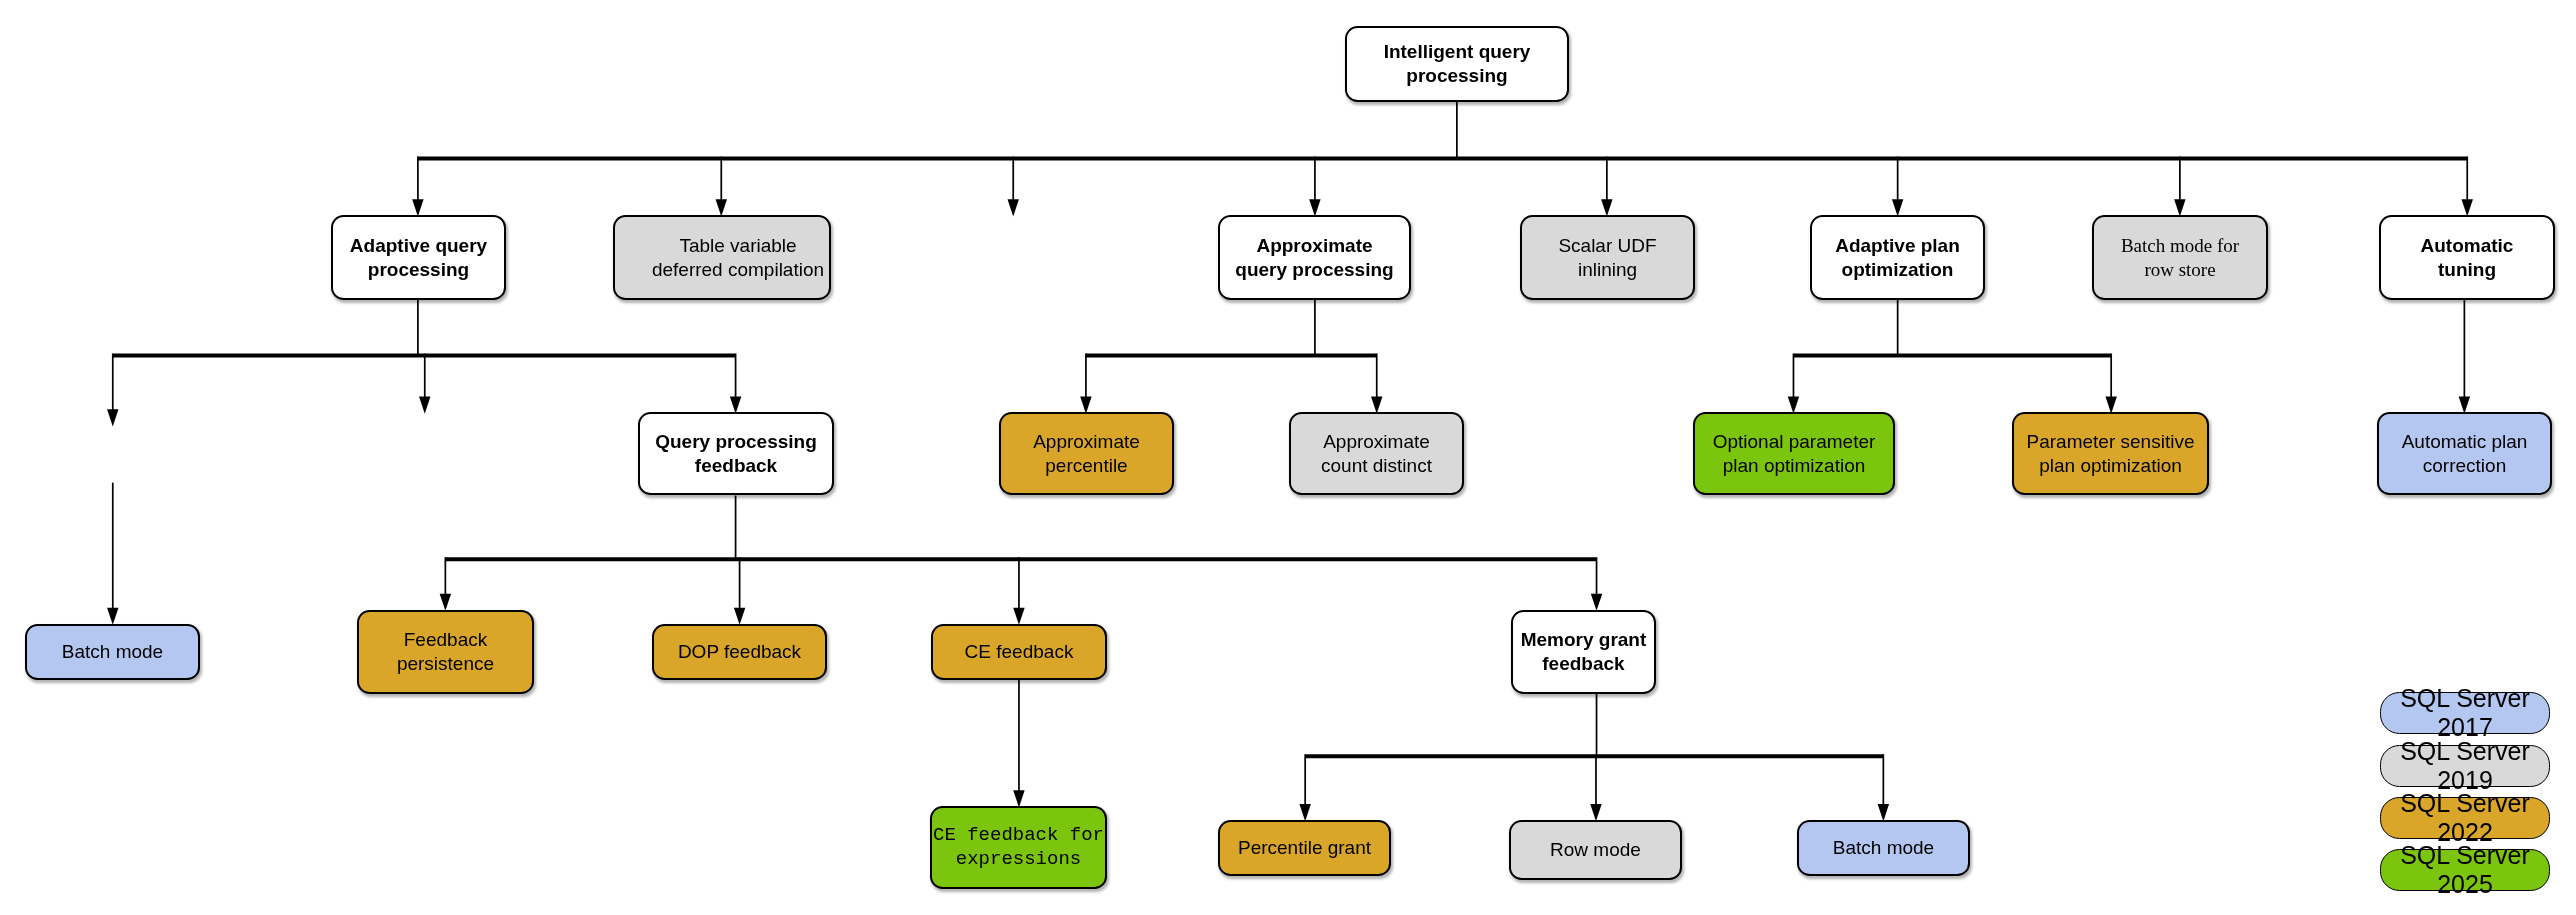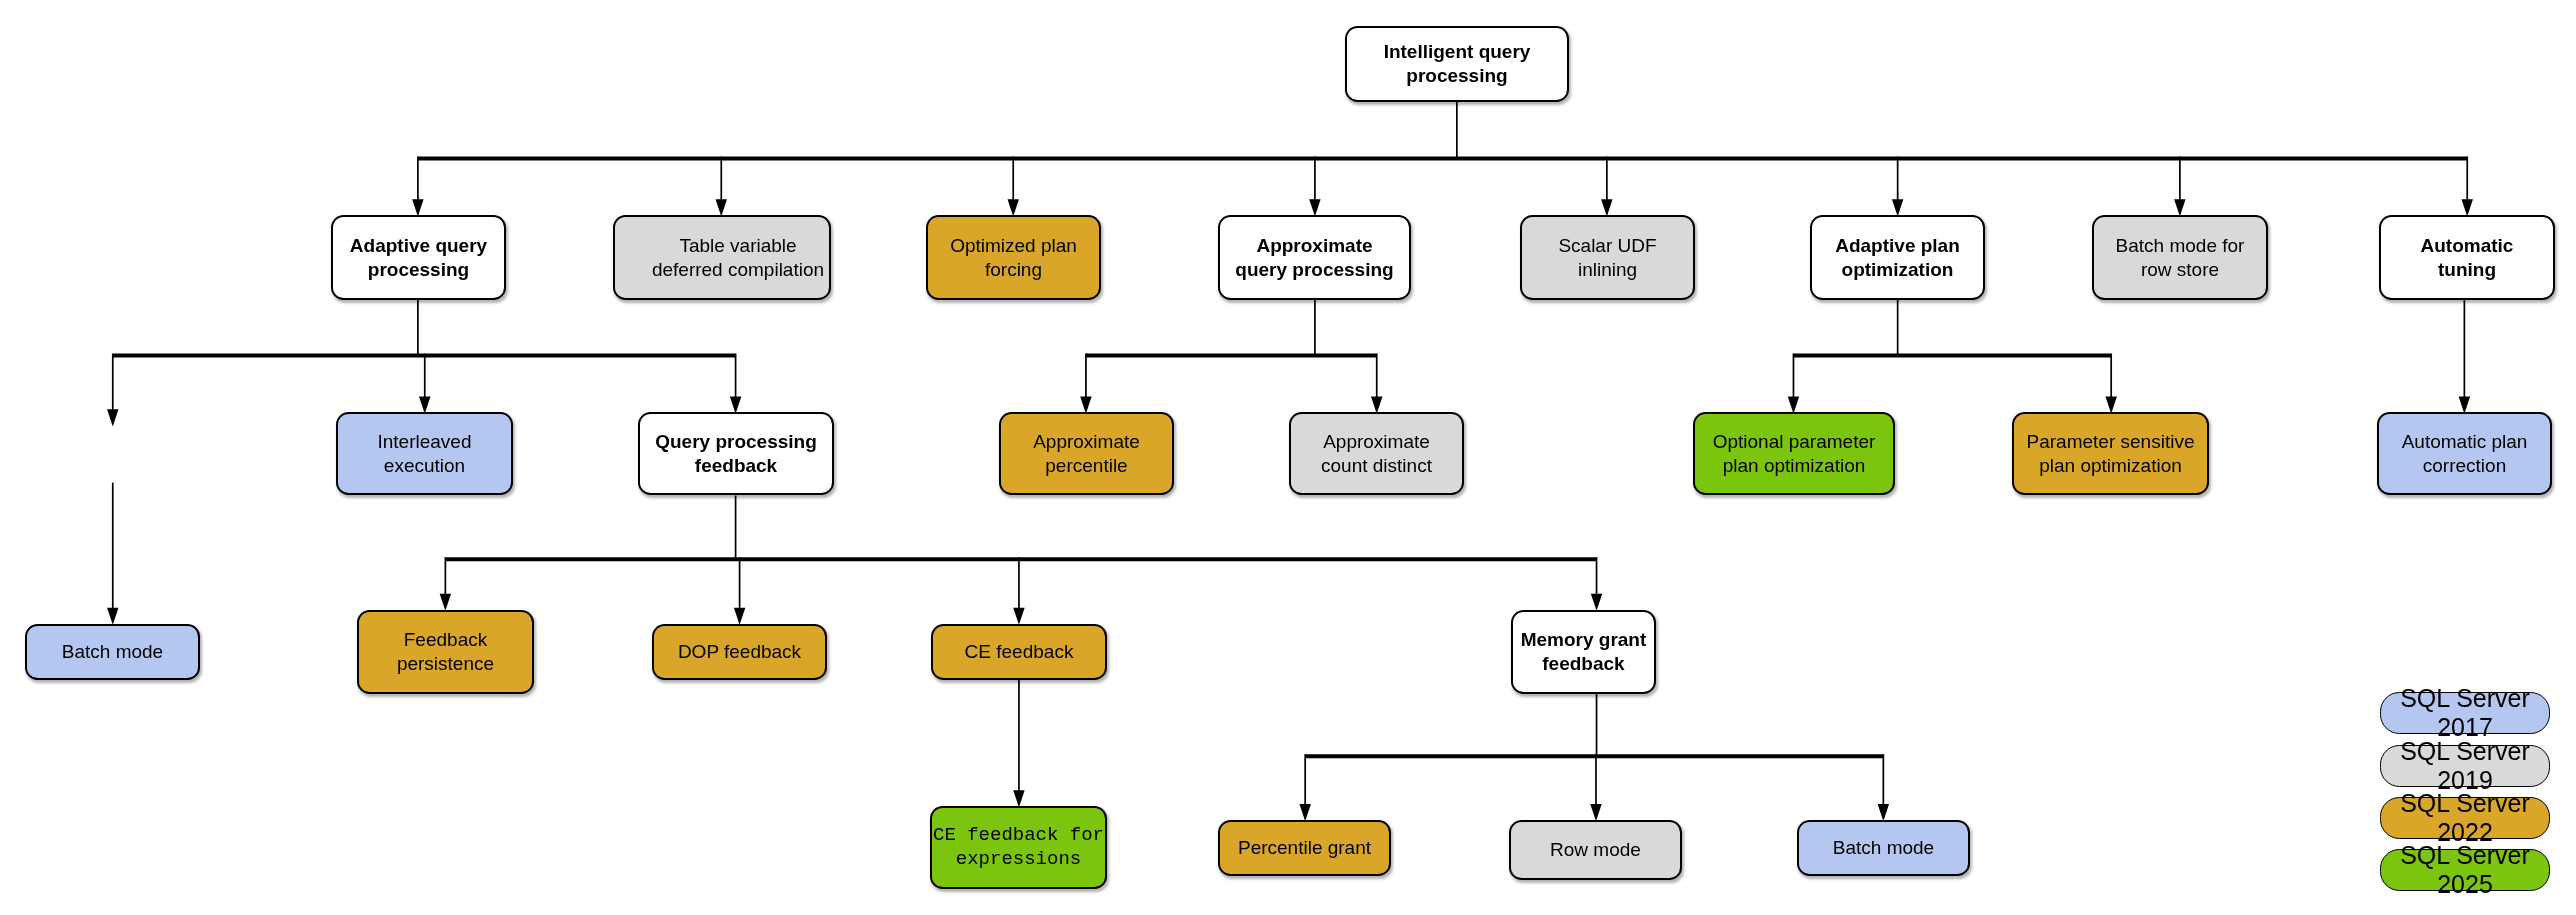--- a/index.html
+++ b/index.html
@@ -113,34 +113,30 @@
       <line x1="3290" y1="1317.5" x2="3290" y2="1406.5" stroke="#000000" stroke-width="3"></line>
       <polygon points="3280,1404.5 3300,1404.5 3290,1434.5" fill="#000000"></polygon>
     </svg>
 
 <div class="node bold" style="left: 1345px; top: 26px; width: 224px; height: 76px; background: rgb(255, 255, 255);">Intelligent query
 processing</div>
     <div class="node bold" style="left: 331px; top: 215px; width: 175px; height: 85px; background: rgb(255, 255, 255);">Adaptive query
 processing</div>
     <div class="node" style="left: 613px; top: 215px; width: 218px; height: 85px; background: rgb(217, 217, 217); padding-left: 32px;">Table variable
 deferred compilation</div>
-    <div class="node" style="left: 926px; top: 215px; width: 175px; height: 85px; background: rgb(217, 166, 42);">Optimized plan
-forcing</div>
     <div class="node bold" style="left: 1218px; top: 215px; width: 193px; height: 85px; background: rgb(255, 255, 255);">Approximate
 query processing</div>
     <div class="node" style="left: 1520px; top: 215px; width: 175px; height: 85px; background: rgb(217, 217, 217);">Scalar UDF
 inlining</div>
     <div class="node bold" style="left: 1810px; top: 215px; width: 175px; height: 85px; background: rgb(255, 255, 255);">Adaptive plan
 optimization</div>
-    <div class="node" style="left: 2092px; top: 215px; width: 176px; height: 85px; background: rgb(217, 217, 217);">Batch mode for
+    <div class="node" style="left: 2092px; top: 215px; width: 176px; height: 85px; background: rgb(217, 217, 217); font-family: Liberation Serif, serif;">Batch mode for
 row store</div>
     <div class="node bold" style="left: 2379px; top: 215px; width: 176px; height: 85px; background: rgb(255, 255, 255);">Automatic
 tuning</div>
-    <div class="node" style="left: 336px; top: 412px; width: 177px; height: 83px; background: rgb(180, 199, 240);">Interleaved
-execution</div>
     <div class="node bold" style="left: 638px; top: 412px; width: 196px; height: 83px; background: rgb(255, 255, 255);">Query processing
 feedback</div>
     <div class="node" style="left: 999px; top: 412px; width: 175px; height: 83px; background: rgb(217, 166, 42);">Approximate
 percentile</div>
     <div class="node" style="left: 1289px; top: 412px; width: 175px; height: 83px; background: rgb(217, 217, 217);">Approximate
 count distinct</div>
     <div class="node" style="left: 1693px; top: 412px; width: 202px; height: 83px; background: rgb(124, 197, 14);">Optional parameter
 plan optimization</div>
     <div class="node" style="left: 2012px; top: 412px; width: 197px; height: 83px; background: rgb(217, 166, 42);">Parameter sensitive
 plan optimization</div>

